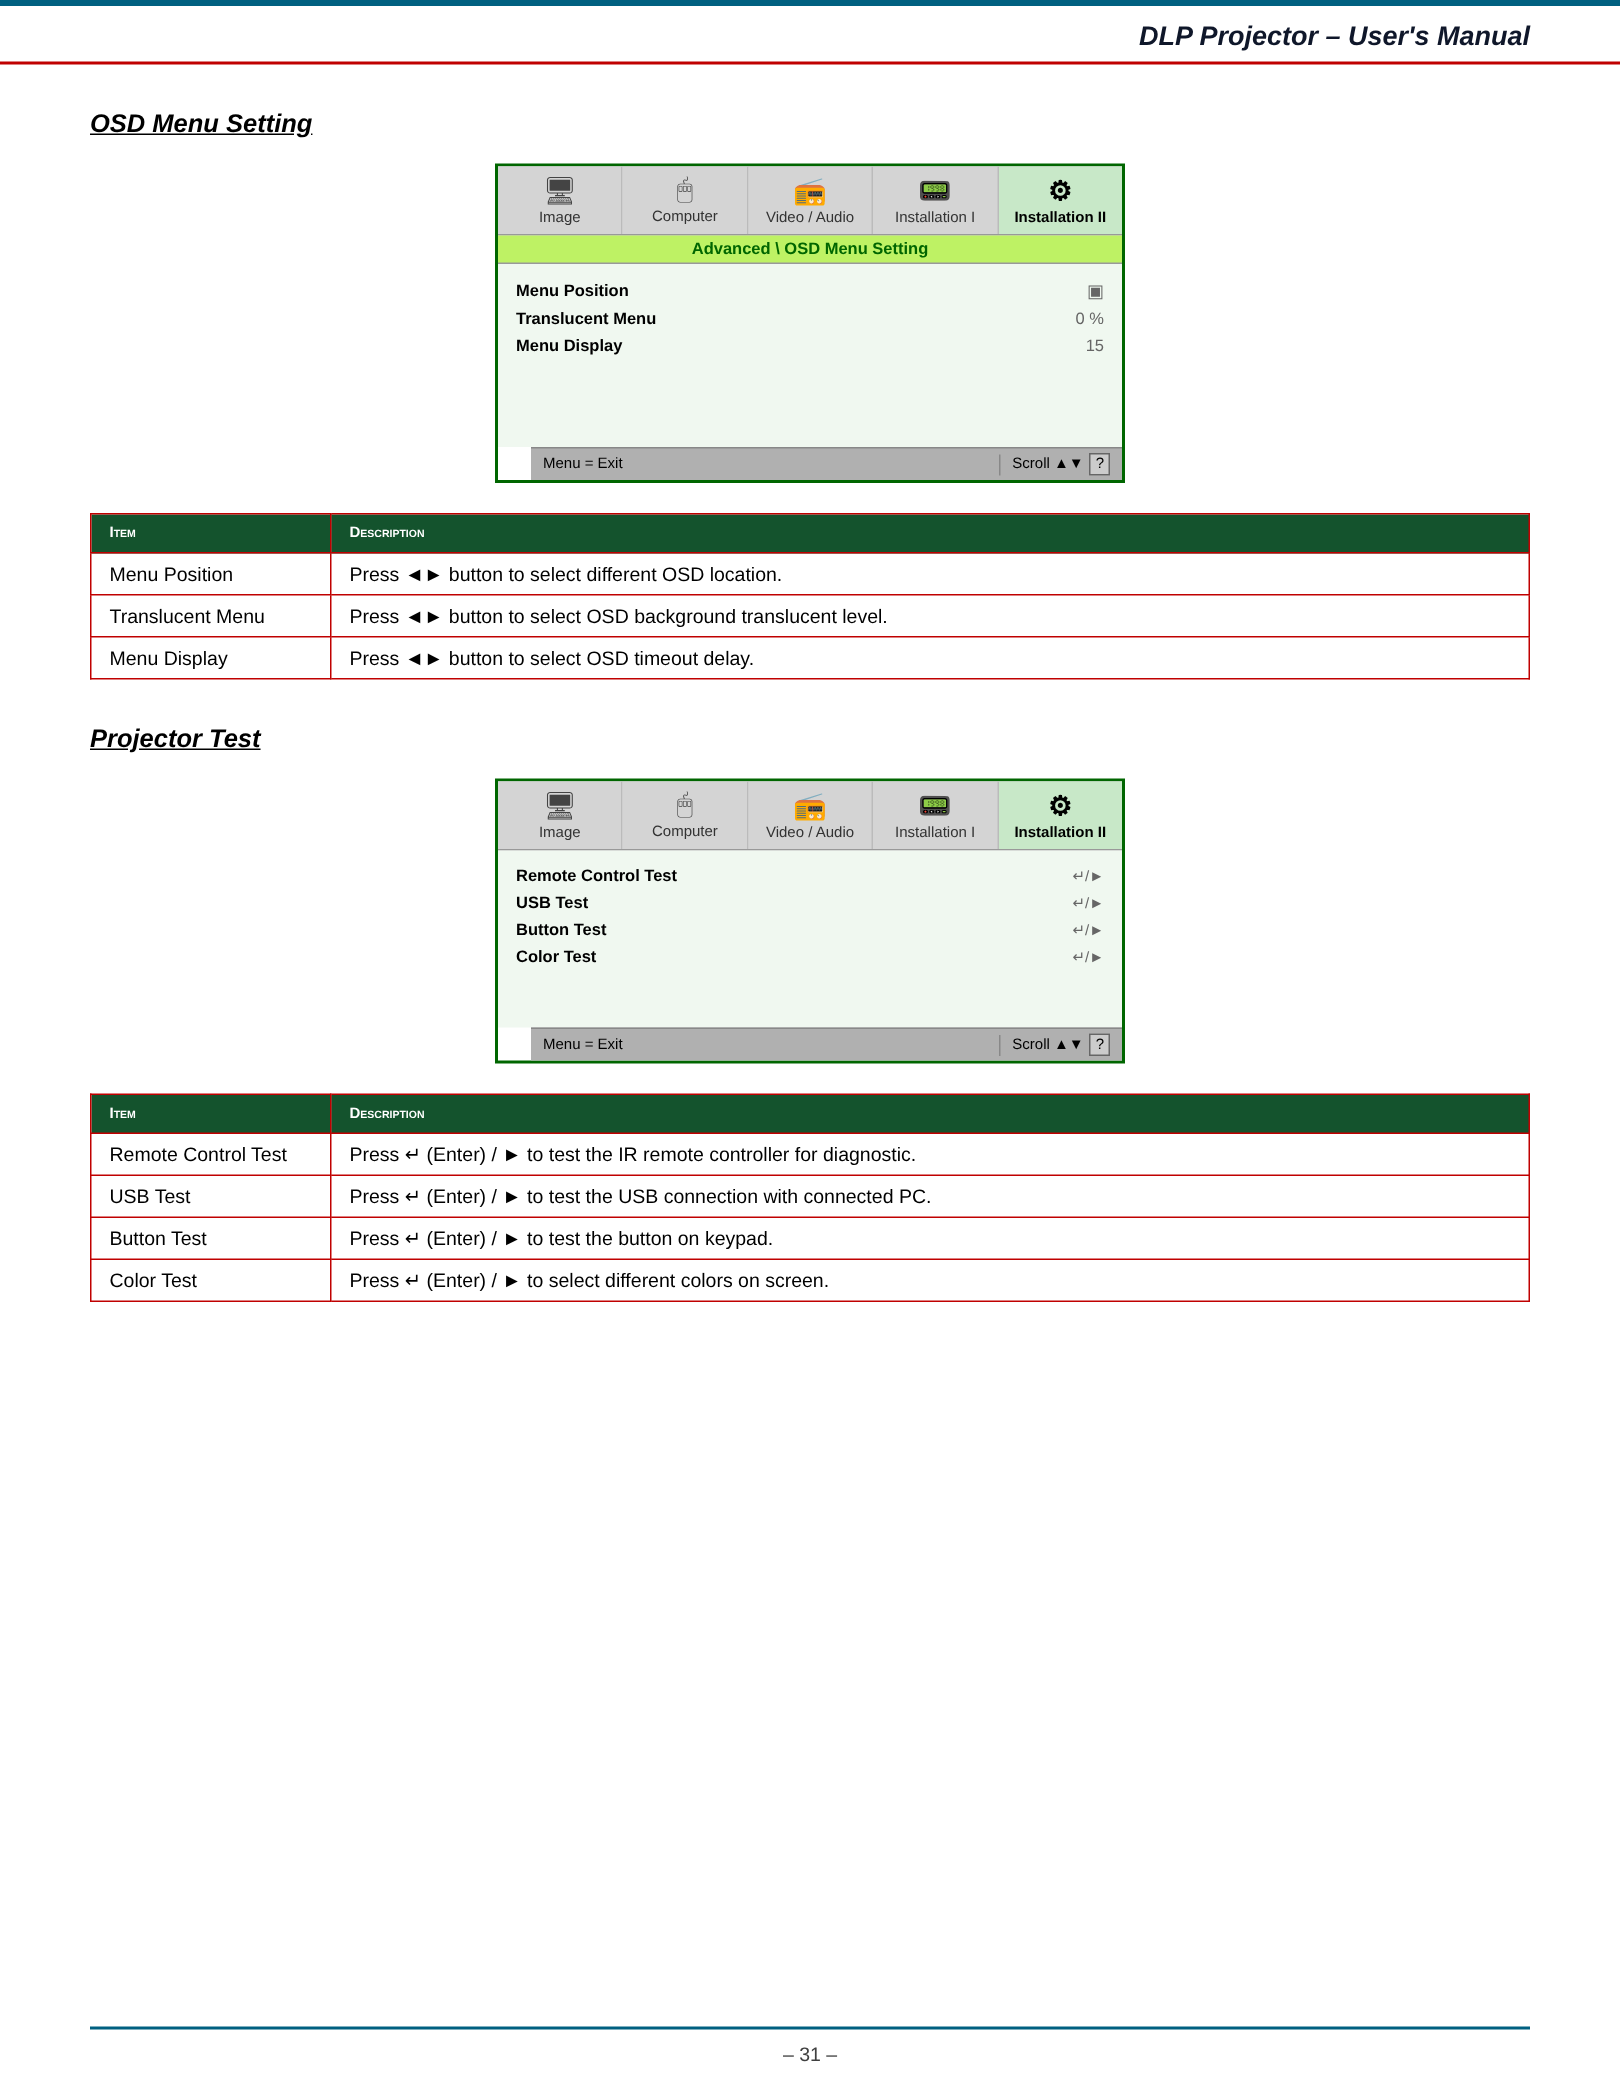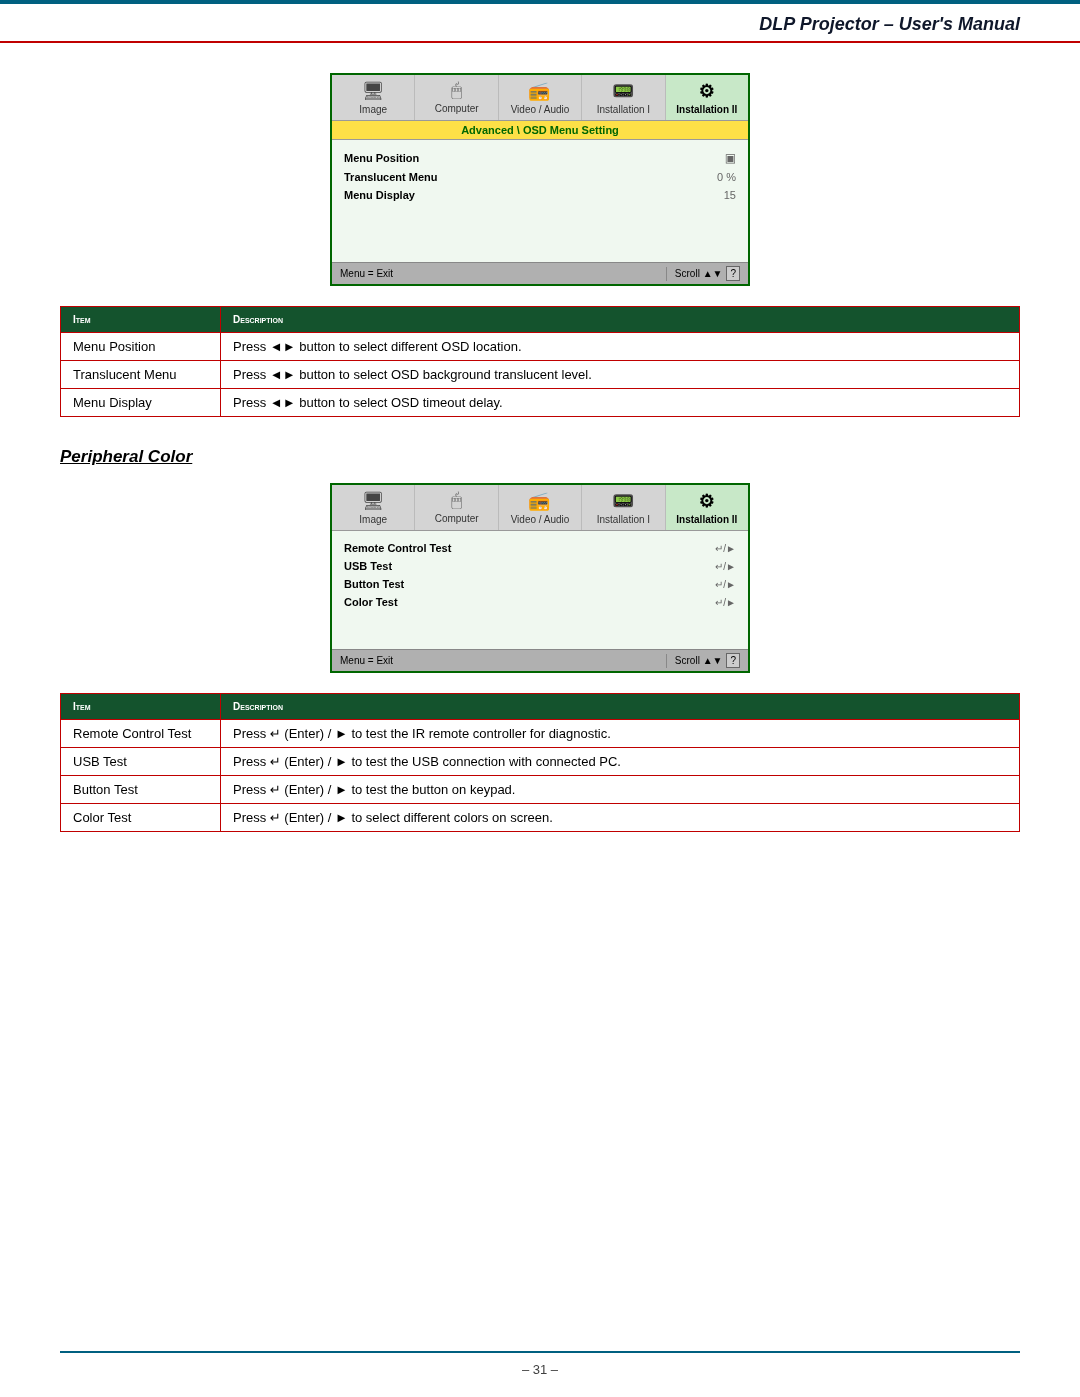--- a/index.html
+++ b/index.html
@@ -94,21 +94,21 @@
       margin-bottom: 2px;
       color: #444;
     }
 
     .tab.active .tab-icon {
       color: #000;
     }
 
     
     .menu-subtitle {
-      background: #fde047;
+      background: #bef264;
       text-align: center;
       font-size: 11px;
       font-weight: bold;
       color: #006600;
       padding: 3px 0;
       border-bottom: 1px solid #999;
     }
 
     
     .menu-items {
@@ -135,20 +135,21 @@
 
     
     .menu-footer {
       display: flex;
       align-items: center;
       background: #b0b0b0;
       padding: 3px 8px;
       font-size: 10px;
       color: #000;
       border-top: 1px solid #888;
+      margin-left: 22px;
     }
 
     .menu-footer-left {
       flex: 1;
     }
 
     .menu-footer-divider {
       width: 1px;
       height: 14px;
       background: #888;
@@ -234,20 +235,21 @@
 
 <div class="top-border"></div>
 
 <div class="header">
   <span class="header-title">DLP Projector – User's Manual</span>
 </div>
 
 <div class="content">
 
   <div>
+    <div class="section-title">OSD Menu Setting</div>
 
     <div class="screenshot-box">
 
       <div class="tab-bar">
         <div class="tab">
           <span class="tab-icon">🖥</span>
           <span>Image</span>
         </div>
         <div class="tab">
           <span class="tab-icon">🖱</span>
@@ -313,21 +315,21 @@
         </tr>
         <tr>
           <td>Menu Display</td>
           <td>Press ◄► button to select OSD timeout delay.</td>
         </tr>
       </tbody>
     </table>
   </div>
 
   <div>
-    <div class="section-title">Peripheral Color</div>
+    <div class="section-title">Projector Test</div>
 
     <div class="screenshot-box">
 
       <div class="tab-bar">
         <div class="tab">
           <span class="tab-icon">🖥</span>
           <span>Image</span>
         </div>
         <div class="tab">
           <span class="tab-icon">🖱</span>

